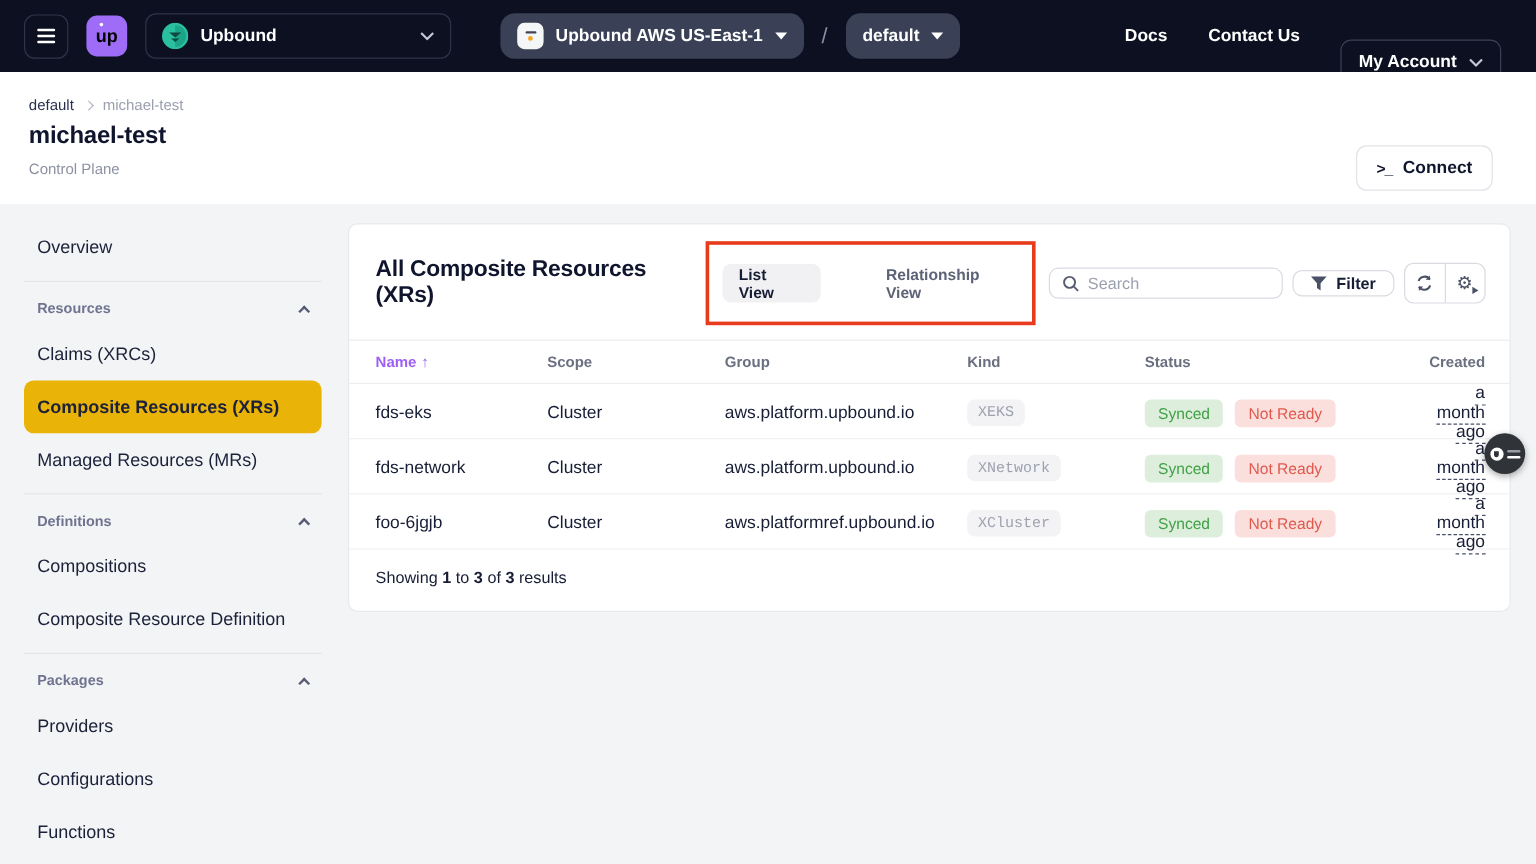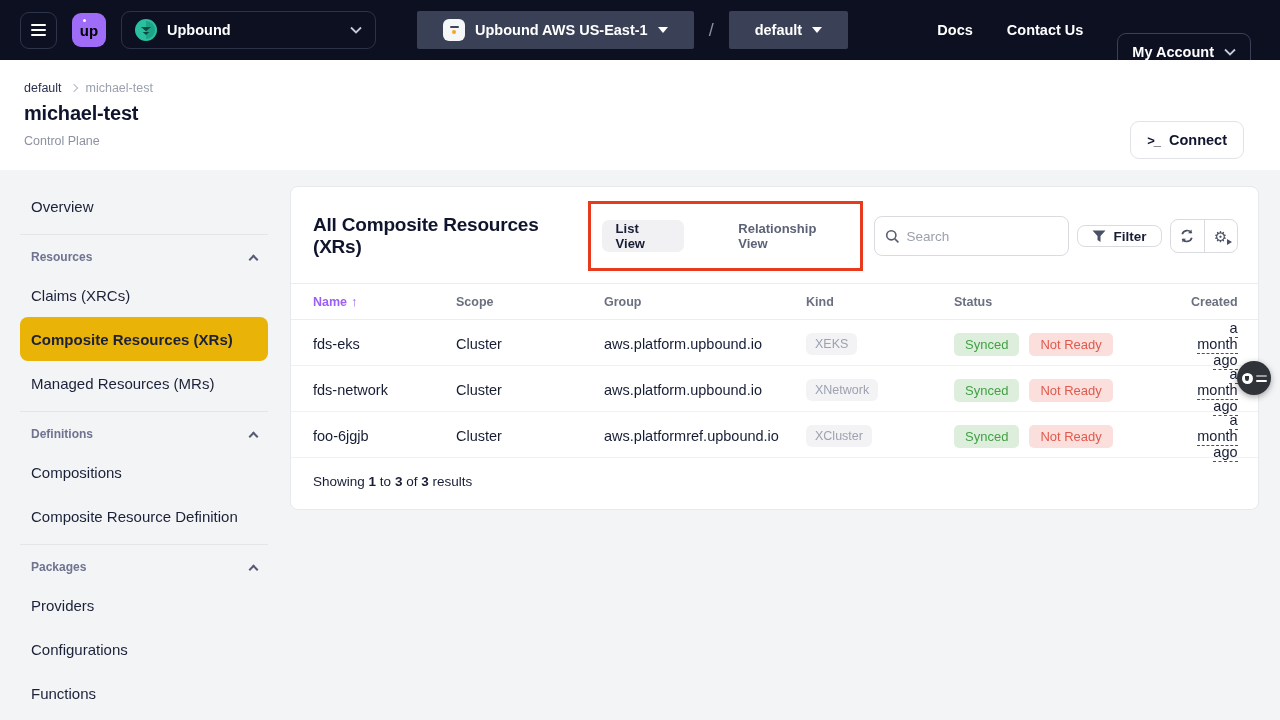--- a/index.html
+++ b/index.html
@@ -15,22 +15,22 @@
   .hamburger-btn i { width:15px; height:2px; background:#fff; border-radius:1px; }
   .up-logo { width:34px; height:34px; background:#9e6cf6; border-radius:9px; color:#000000;
     font-weight:700; font-size:15px; display:flex; align-items:center; justify-content:center;
     position:relative; cursor:pointer; flex:none; }
   .up-logo::after { content:""; position:absolute; top:6px; left:11px; width:3px; height:3px;
     border-radius:50%; background:#fff; }
   .org-select { width:255px; height:38px; border:1px solid #2c3348; border-radius:9px;
     display:flex; align-items:center; gap:10px; padding:0 13px; cursor:pointer; }
   .org-select .lbl, .pill .lbl, .account-btn .lbl { color:#fff; font-weight:700; font-size:14.5px; }
   .chev-down { margin-left:auto; }
-  .pill { background:#3a4156; border-radius:2px; height:38px; display:flex; align-items:center;
-    gap:10px; padding:0 26px; cursor:pointer; }
+  .pill { background:#3a4156; border-radius:12px; height:38px; display:flex; align-items:center;
+    gap:10px; padding:0 14px; cursor:pointer; }
   .caret-down { width:0; height:0; border-left:5px solid transparent; border-right:5px solid transparent;
     border-top:6px solid #fff; }
   .ctp-icon { width:22px; height:22px; background:#f5f6f8; border-radius:6px; display:flex;
     flex-direction:column; align-items:center; justify-content:center; gap:2px; flex:none; }
   .ctp-icon .bar { width:9px; height:2.5px; background:#3f4557; border-radius:1px; }
   .ctp-icon .dot { width:4px; height:4px; background:#f5a623; border-radius:50%; }
   .nav-slash { color:#8a8fa3; font-size:18px; font-weight:400; }
   .nav-links { margin-left:auto; display:flex; align-items:center; gap:34px; }
   .nav-link { color:#fff; font-weight:700; font-size:14.5px; cursor:pointer; }
   .account-btn { border:1px solid #3a4156; border-radius:9px; height:38px; display:flex;
@@ -68,21 +68,21 @@
   
   .card { flex:1; margin:16px 22px 0 0; background:#fff; border:1px solid #e8e9ed; border-radius:8px; }
   .card-header { display:flex; align-items:center; padding:14px 20px 12px 22px; }
   .card-title { font-size:19px; font-weight:700; color:#10152e; letter-spacing:-.2px; }
   .annotation-box { margin-left:auto; margin-right:11px; border:3px solid #e83b1e;
     display:flex; align-items:center; padding:8px 11px; }
   .tab-active { background:#f1f1f4; border-radius:7px; padding:1px 14px; font-weight:700;
     font-size:13px; color:#171d35; cursor:pointer; }
   .tab-inactive { padding:9px 2px 9px 18px; font-weight:600; font-size:13px; color:#5d6377; cursor:pointer;margin-left:36px; }
   .right-cluster { display:flex; align-items:center; gap:8px; }
-  .search-box { width:195px; height:40px; border:1px solid #d9dbe1; border-radius:8px;
+  .search-box { width:195px; height:26px; border:1px solid #d9dbe1; border-radius:8px;
     display:flex; align-items:center; gap:7px; padding:12px 10px; background:#fff; }
   .search-box input { border:none; outline:none; flex:1; font-size:13.5px; font-family:inherit;
     color:#171d35; min-width:0; }
   .search-box input::placeholder { color:#9ba0ae; }
   .filter-btn { height:22px; border:1px solid #d9dbe1; border-radius:8px; background:#fff;
     display:flex; align-items:center; gap:8px; padding:0 14px; font-weight:700; font-size:13.5px;
     color:#171d35; cursor:pointer; }
   .icon-group { display:flex; border:1px solid #d9dbe1; border-radius:8px; overflow:hidden; background:#fff; }
   .icon-btn { width:33px; height:32px; display:flex; align-items:center; justify-content:center;
     cursor:pointer; position:relative; }
@@ -93,21 +93,21 @@
 
   
   .thead, .trow { display:grid; grid-template-columns:143px 148px 202px 148px 237px 1fr;
     align-items:center; padding:0 20px 0 22px; }
   .thead { height:37px; border-top:1px solid #ecedf1; border-bottom:1px solid #ecedf1;
     font-size:12.5px; font-weight:700; color:#6b7080; }
   .th-sorted { color:#9d5ff5; display:flex; align-items:center; gap:4px; cursor:pointer; }
   .th-created, .td-created { text-align:right; }
   .trow { height:46px; border-bottom:1px solid #f0f1f4; font-size:14.5px; color:#171d35; cursor:pointer; }
   .kind-badge { display:inline-block; background:#f3f3f6; color:#9da2af; font-size:12.5px;
-    padding:4px 9px; border-radius:6px; }
+    padding:4px 9px; border-radius:6px;font-family:Liberation Mono, monospace; }
   .status-cell { display:flex; gap:10px; }
   .badge-synced { background:#ddefdc; color:#43a047; font-size:13px; padding:4px 11px; border-radius:5px; }
   .badge-notready { background:#fbdfdc; color:#df5a4e; font-size:13px; padding:4px 11px; border-radius:5px; }
   .created-link { border-bottom:1.5px dashed #4a5068; padding-bottom:1px; cursor:pointer; }
   .table-footer { padding:16px 22px 20px; font-size:13.5px; color:#171d35; }
   .table-footer b { font-weight:700; }
 
   
   .feedback-fab { position:absolute; left:1237px; top:361px; width:34px; height:34px;
     border-radius:50%; background:#303338; box-shadow:0 2px 6px rgba(0,0,0,.35);

